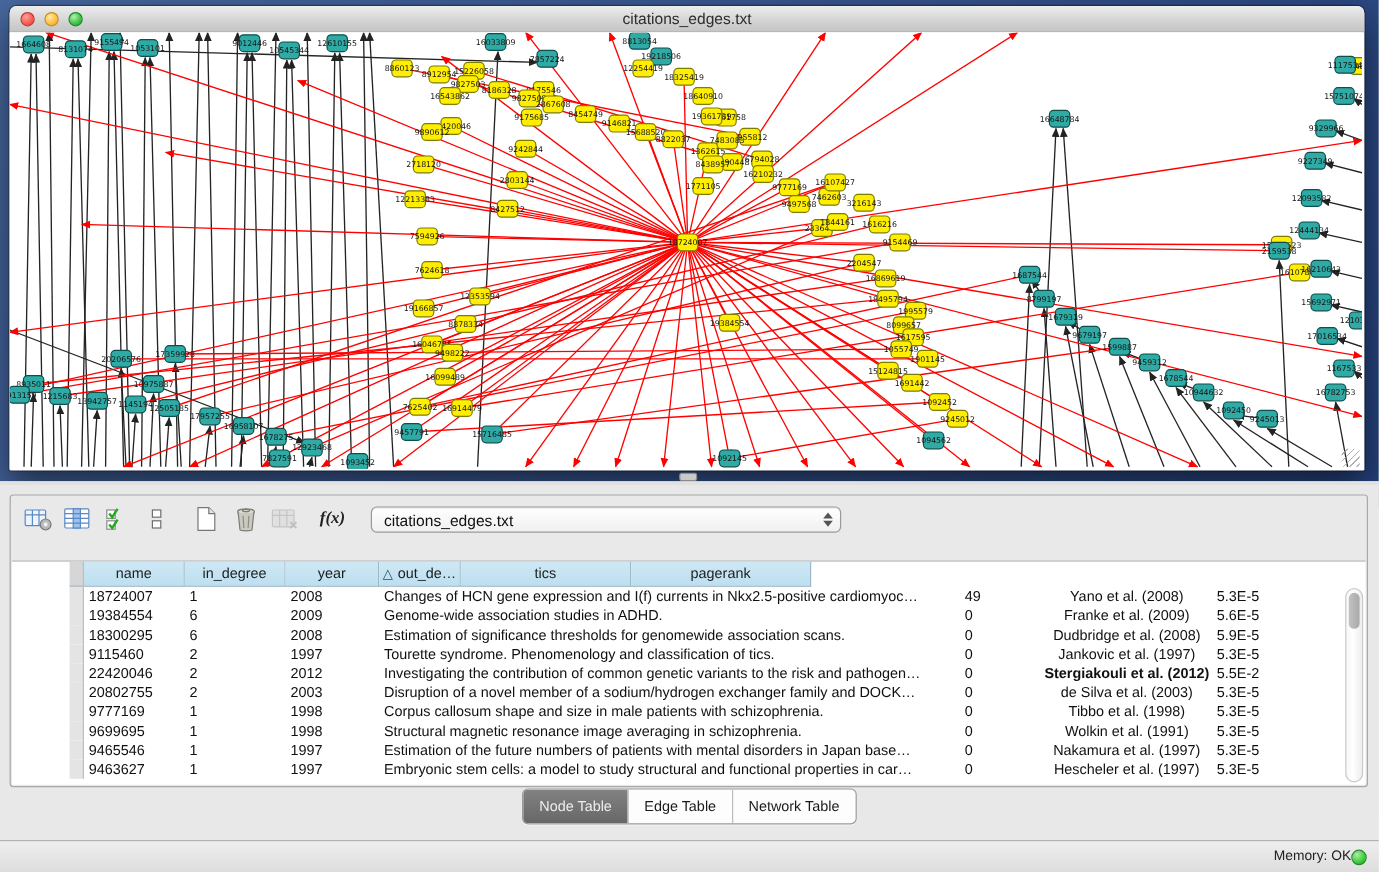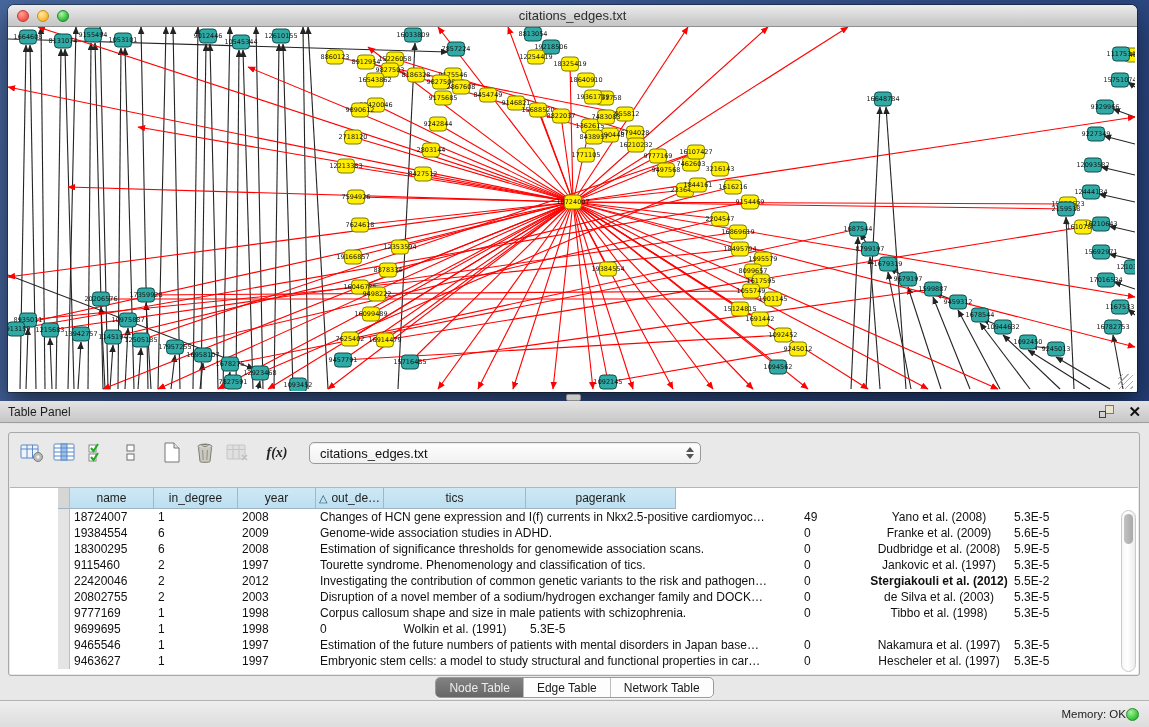--- a/index.html
+++ b/index.html
@@ -47,21 +47,21 @@
     background:linear-gradient(#e3e3e3,#c7c7c7); border-bottom:1px solid #9d9d9d;
     display:flex; align-items:center; padding:0 8px;
   }
   .panel-title { font-size:12px; color:#1c1c1c; }
   .panel-header .spacer { flex:1; }
   .float-icon { position:relative; width:15px; height:13px; margin-right:14px; cursor:pointer; }
   .float-icon .sq-back  { position:absolute; right:0; top:0; width:9px; height:9px; border:1.5px solid #8b7c40; background:#e9e4cf; }
   .float-icon .sq-front { position:absolute; left:0; bottom:0; width:7px; height:7px; border:1.5px solid #31405e; background:transparent; }
   .close-x { font-size:15px; font-weight:bold; color:#111; line-height:13px; cursor:pointer; }
   .panel-body {
-    position:absolute; left:0; top:424px; width:1149px; height:276px; background:#e8e8e8;
+    position:absolute; left:0; top:404px; width:1149px; height:276px; background:#e8e8e8;
   }
   .table-card {
     position:absolute; left:8px; top:8px; width:1132px; height:244px;
     background:#e9e9e9; border:1px solid #a8a8a8; border-radius:3px;
   }
   .toolbar { height:40px; display:flex; align-items:center; padding-left:8px; }
   .tbtn {
     width:30px; height:28px; display:flex; align-items:center; justify-content:center;
     background:transparent; border:none; margin-right:3px; cursor:pointer; padding:0;
   }
@@ -102,21 +102,21 @@
     position:absolute; top:22px; right:2px; width:15px; bottom:2px;
     background:linear-gradient(to right,#f7f7f7,#ffffff 40%,#ededed); border:1px solid #c9c9c9; border-radius:8px;
   }
   .vthumb {
     position:absolute; top:3px; left:2px; width:9px; height:30px;
     background:linear-gradient(to right,#c2c2c2,#a9a9a9); border-radius:5px;
   }
   
   .tabbar { position:absolute; left:0; top:253px; width:1149px; height:22px; display:flex; justify-content:center; }
   .segctl {
-    display:flex; height:21px; border:1px solid #9a9a9a; border-radius:5px; overflow:hidden;
+    display:flex; height:30px; border:1px solid #9a9a9a; border-radius:5px; overflow:hidden;
     background:#fdfdfd; box-shadow:0 1px 0 rgba(255,255,255,.7);
   }
   .seg {
     padding:0 13px; font-size:12px; color:#1a1a1a; display:flex; align-items:center;
     border:none; background:transparent; cursor:pointer; border-left:1px solid #bdbdbd;
   }
   .seg:first-child { border-left:none; }
   .seg.selected { background:linear-gradient(#828282,#676767); color:#ededed; }
   
   .statusbar {
@@ -989,20 +989,21 @@
             <div class="td" style="width: 484px;">Corpus callosum shape and size in male patients with schizophrenia.</div>
             <div class="td" style="width: 68px;">0</div>
             <div class="td center" style="width: 142px;">Tibbo et al. (1998)</div>
             <div class="td" style="width: 150px;">5.3E-5</div>
           </div>
           <div class="trow">
             <div class="gutter"></div>
             <div class="td" style="width: 84px;">9699695</div>
             <div class="td" style="width: 84px;">1</div>
             <div class="td" style="width: 78px;">1998</div>
+            <div class="td" style="width: 484px;">Structural magnetic resonance image averaging in schizophrenia.</div>
             <div class="td" style="width: 68px;">0</div>
             <div class="td center" style="width: 142px;">Wolkin et al. (1991)</div>
             <div class="td" style="width: 150px;">5.3E-5</div>
           </div>
           <div class="trow">
             <div class="gutter"></div>
             <div class="td" style="width: 84px;">9465546</div>
             <div class="td" style="width: 84px;">1</div>
             <div class="td" style="width: 78px;">1997</div>
             <div class="td" style="width: 484px;">Estimation of the future numbers of patients with mental disorders in Japan base…</div>

